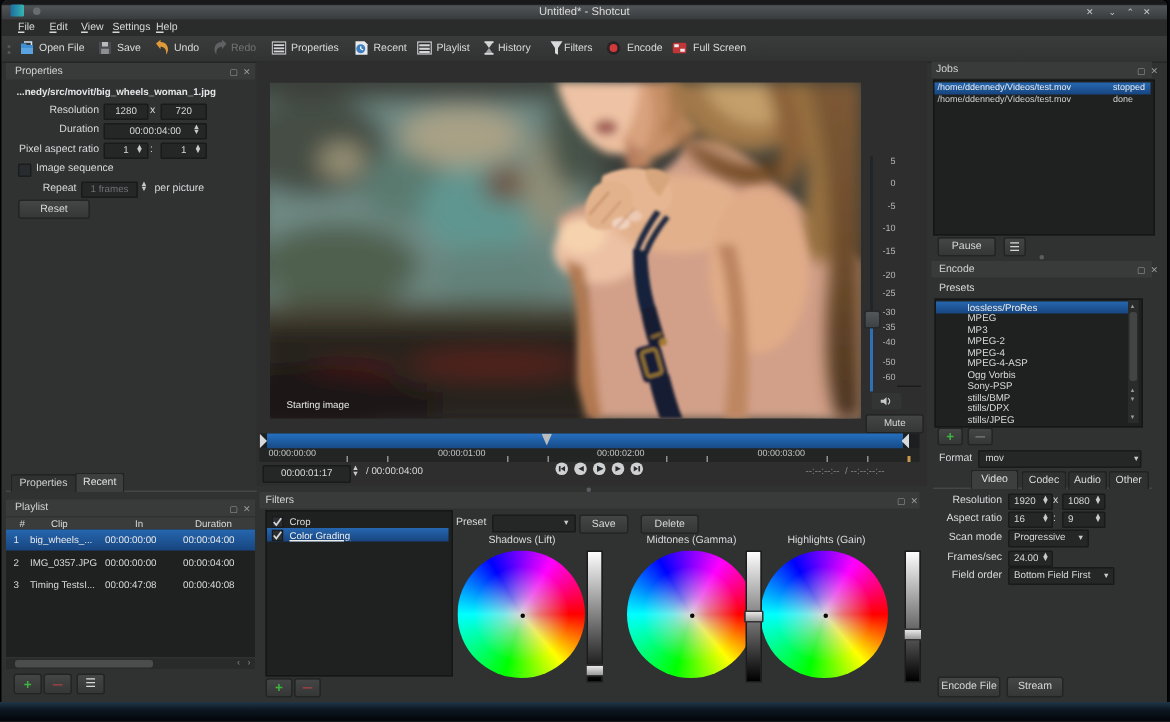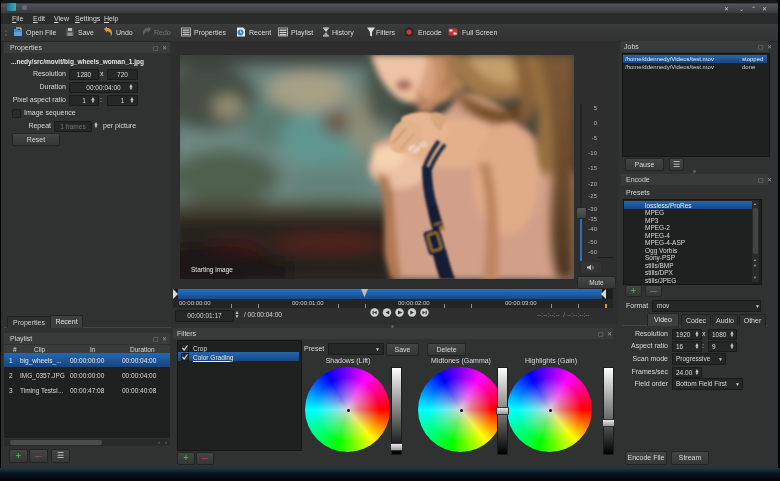--- a/index.html
+++ b/index.html
@@ -45,20 +45,21 @@
 .vhandle{position:absolute;width:11px;height:6px;background:linear-gradient(#e8e8e8,#9a9a9a);border:1px solid #333;border-radius:1px;}
 </style>
 </head>
 <body>
 
 <div class="win">
 
   <div class="titlebar">
     <div class="abs" style="left:6px;top:3px;width:9px;height:8px;background:linear-gradient(90deg,#1d6ea0,#35b6b2);border-radius:1px;"></div>
     <div class="abs" style="left:21px;top:5px;width:5px;height:5px;background:#6a6d6e;border-radius:50%;"></div>
+    <div class="title">Untitled* - Shotcut</div>
     <div class="winbtn" style="left:722px;">✕</div>
     <div class="winbtn" style="left:737px;">⌄</div>
     <div class="winbtn" style="left:749px;">⌃</div>
     <div class="winbtn" style="left:760px;">✕</div>
   </div>
 
   <div class="menubar">
     <div class="menu" style="left:11px;"><u>F</u>ile</div>
     <div class="menu" style="left:32px;"><u>E</u>dit</div>
     <div class="menu" style="left:53px;"><u>V</u>iew</div>

